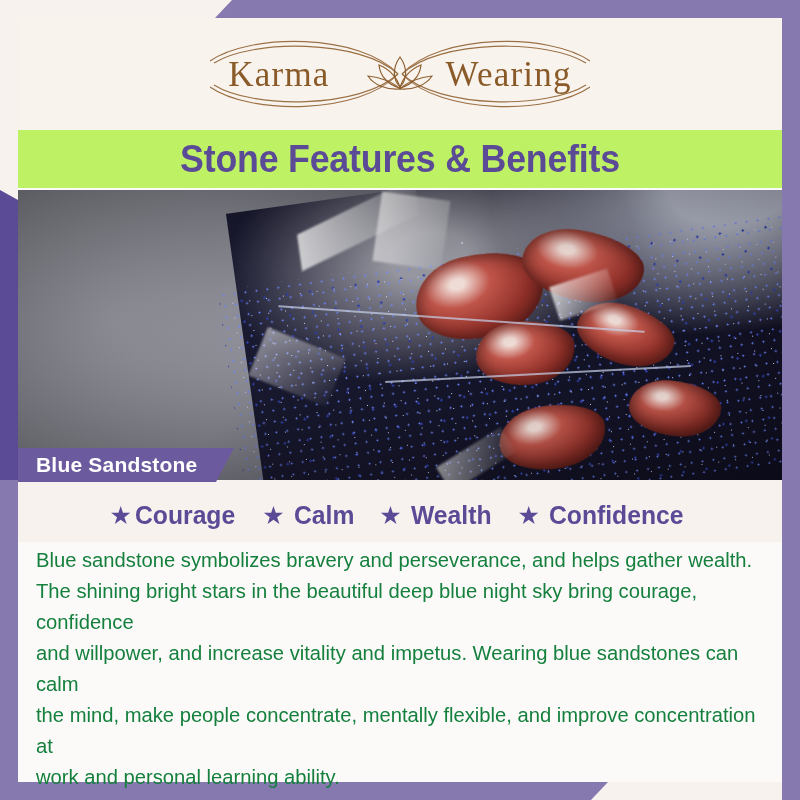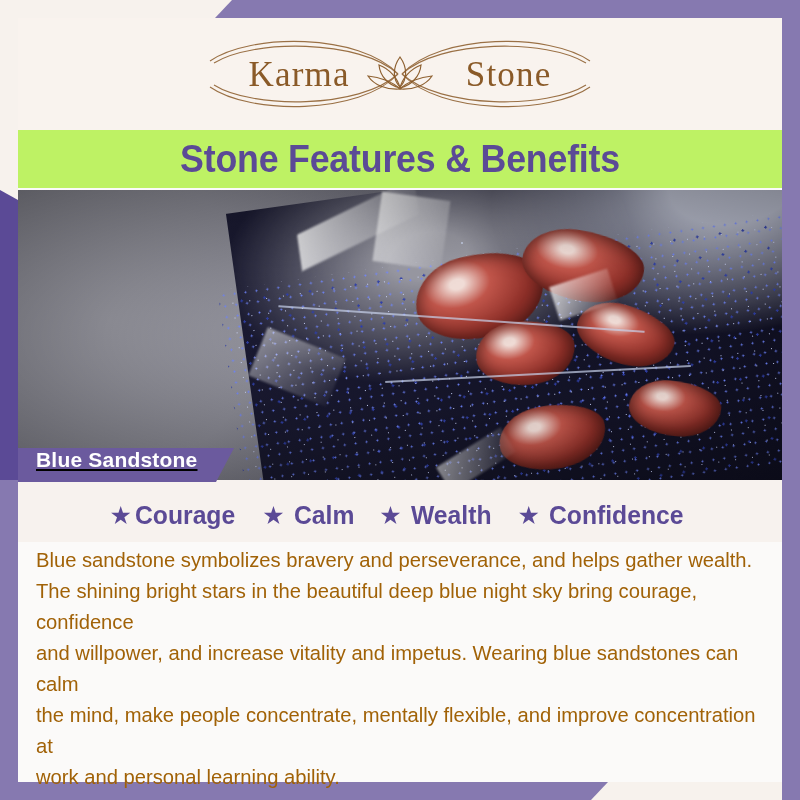--- a/index.html
+++ b/index.html
@@ -133,21 +133,21 @@
   .photo .vignette {
     position:absolute; inset:0;
     background:radial-gradient(ellipse at 60% 50%, rgba(0,0,0,0) 35%, rgba(0,0,0,0.35) 100%);
   }
 
   
   .name-banner {
     position:absolute; left:18px; top:448px; height:34px; width:216px;
     background:#6b5a9e;
     clip-path:polygon(0 0, 100% 0, calc(100% - 18px) 100%, 0 100%);
-    display:flex; z-index:7;text-decoration:underline;
+    display:flex; align-items:center; z-index:7;
   }
   .name-text {
     font-family:"Liberation Sans", sans-serif;
     font-weight:bold; font-size:21px; color:#ffffff;
     padding-left:18px; letter-spacing:0.2px; white-space:nowrap;
   }
 
   
   .content {
     position:absolute; left:18px; right:18px; top:480px; bottom:18px;
@@ -165,21 +165,21 @@
     font-family:"Liberation Sans Narrow","Liberation Sans", sans-serif;
     font-weight:bold; font-size:26px; color:#5b4a96; white-space:nowrap;
     transform:scaleX(0.95); transform-origin:left center;
   }
   .benefit.gap0 { gap:9px; }
 
   
   .body-copy {
     position:absolute; left:18px; right:14px; top:64px;
     font-family:"Liberation Sans Narrow","Liberation Sans", sans-serif;
-    font-size:20.5px; color:#a16207; line-height:31px;
+    font-size:20.5px; color:#15803d; line-height:31px;
   }
   .body-copy p { transform:scaleX(0.985); transform-origin:left center; }
 </style>
 </head>
 <body>
 
 <div class="page">
 
   <div class="inner-white"></div>
 
@@ -204,21 +204,21 @@
         <g fill="none" stroke="#8a5a28" stroke-width="1.2" opacity="0.95">
           <path d="M210 52 C 203 45, 202 33, 210 22 C 218 33, 217 45, 210 52 Z"></path>
           <path d="M210 53 C 198 50, 190 41, 189 30 C 200 34, 208 44, 210 53 Z"></path>
           <path d="M210 53 C 222 50, 230 41, 231 30 C 220 34, 212 44, 210 53 Z"></path>
           <path d="M210 54 C 196 55, 184 50, 178 41 C 190 42, 203 47, 210 54 Z"></path>
           <path d="M210 54 C 224 55, 236 50, 242 41 C 230 42, 217 47, 210 54 Z"></path>
         </g>
       </svg>
       <div class="logo-row">
         <span class="logo-word left">Karma</span>
-        <span class="logo-word right">Stone</span>
+        <span class="logo-word right">Wearing</span>
       </div>
     </div>
   </div>
 
   <div class="title-panel">
     <div class="title-text">Stone Features &amp; Benefits</div>
   </div>
 
   <div class="photo">
     <div class="stone-body"></div>

